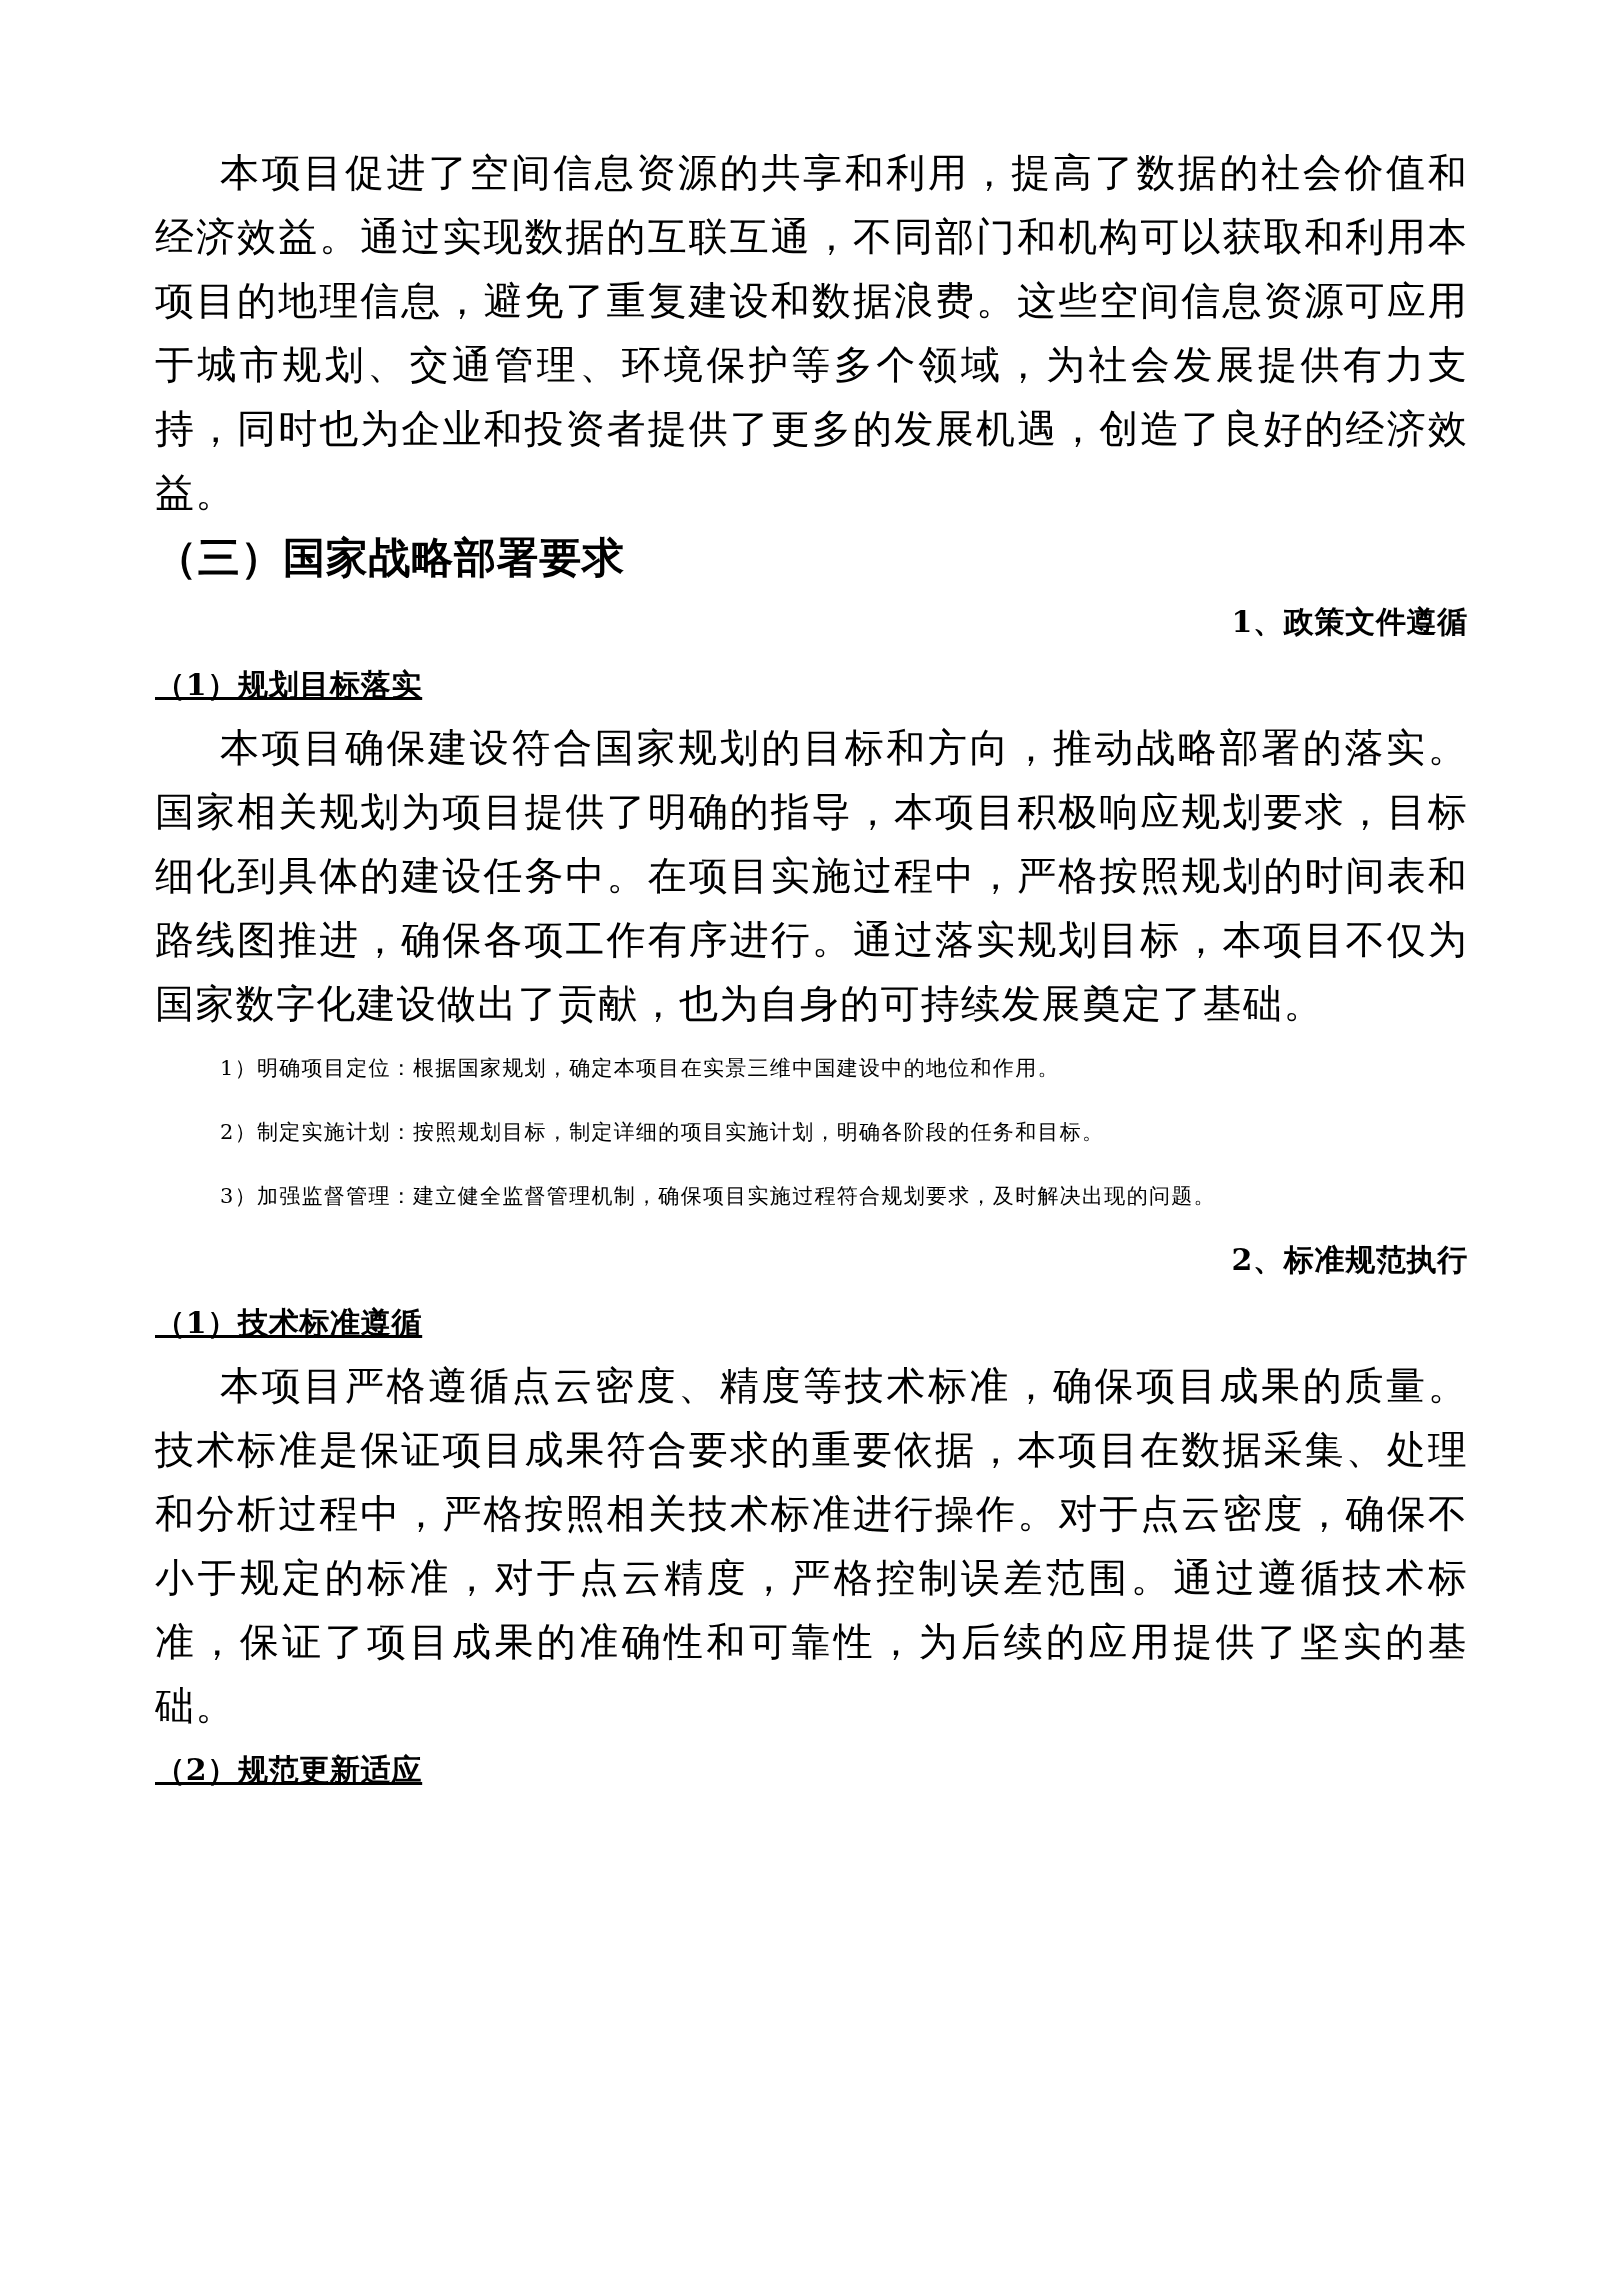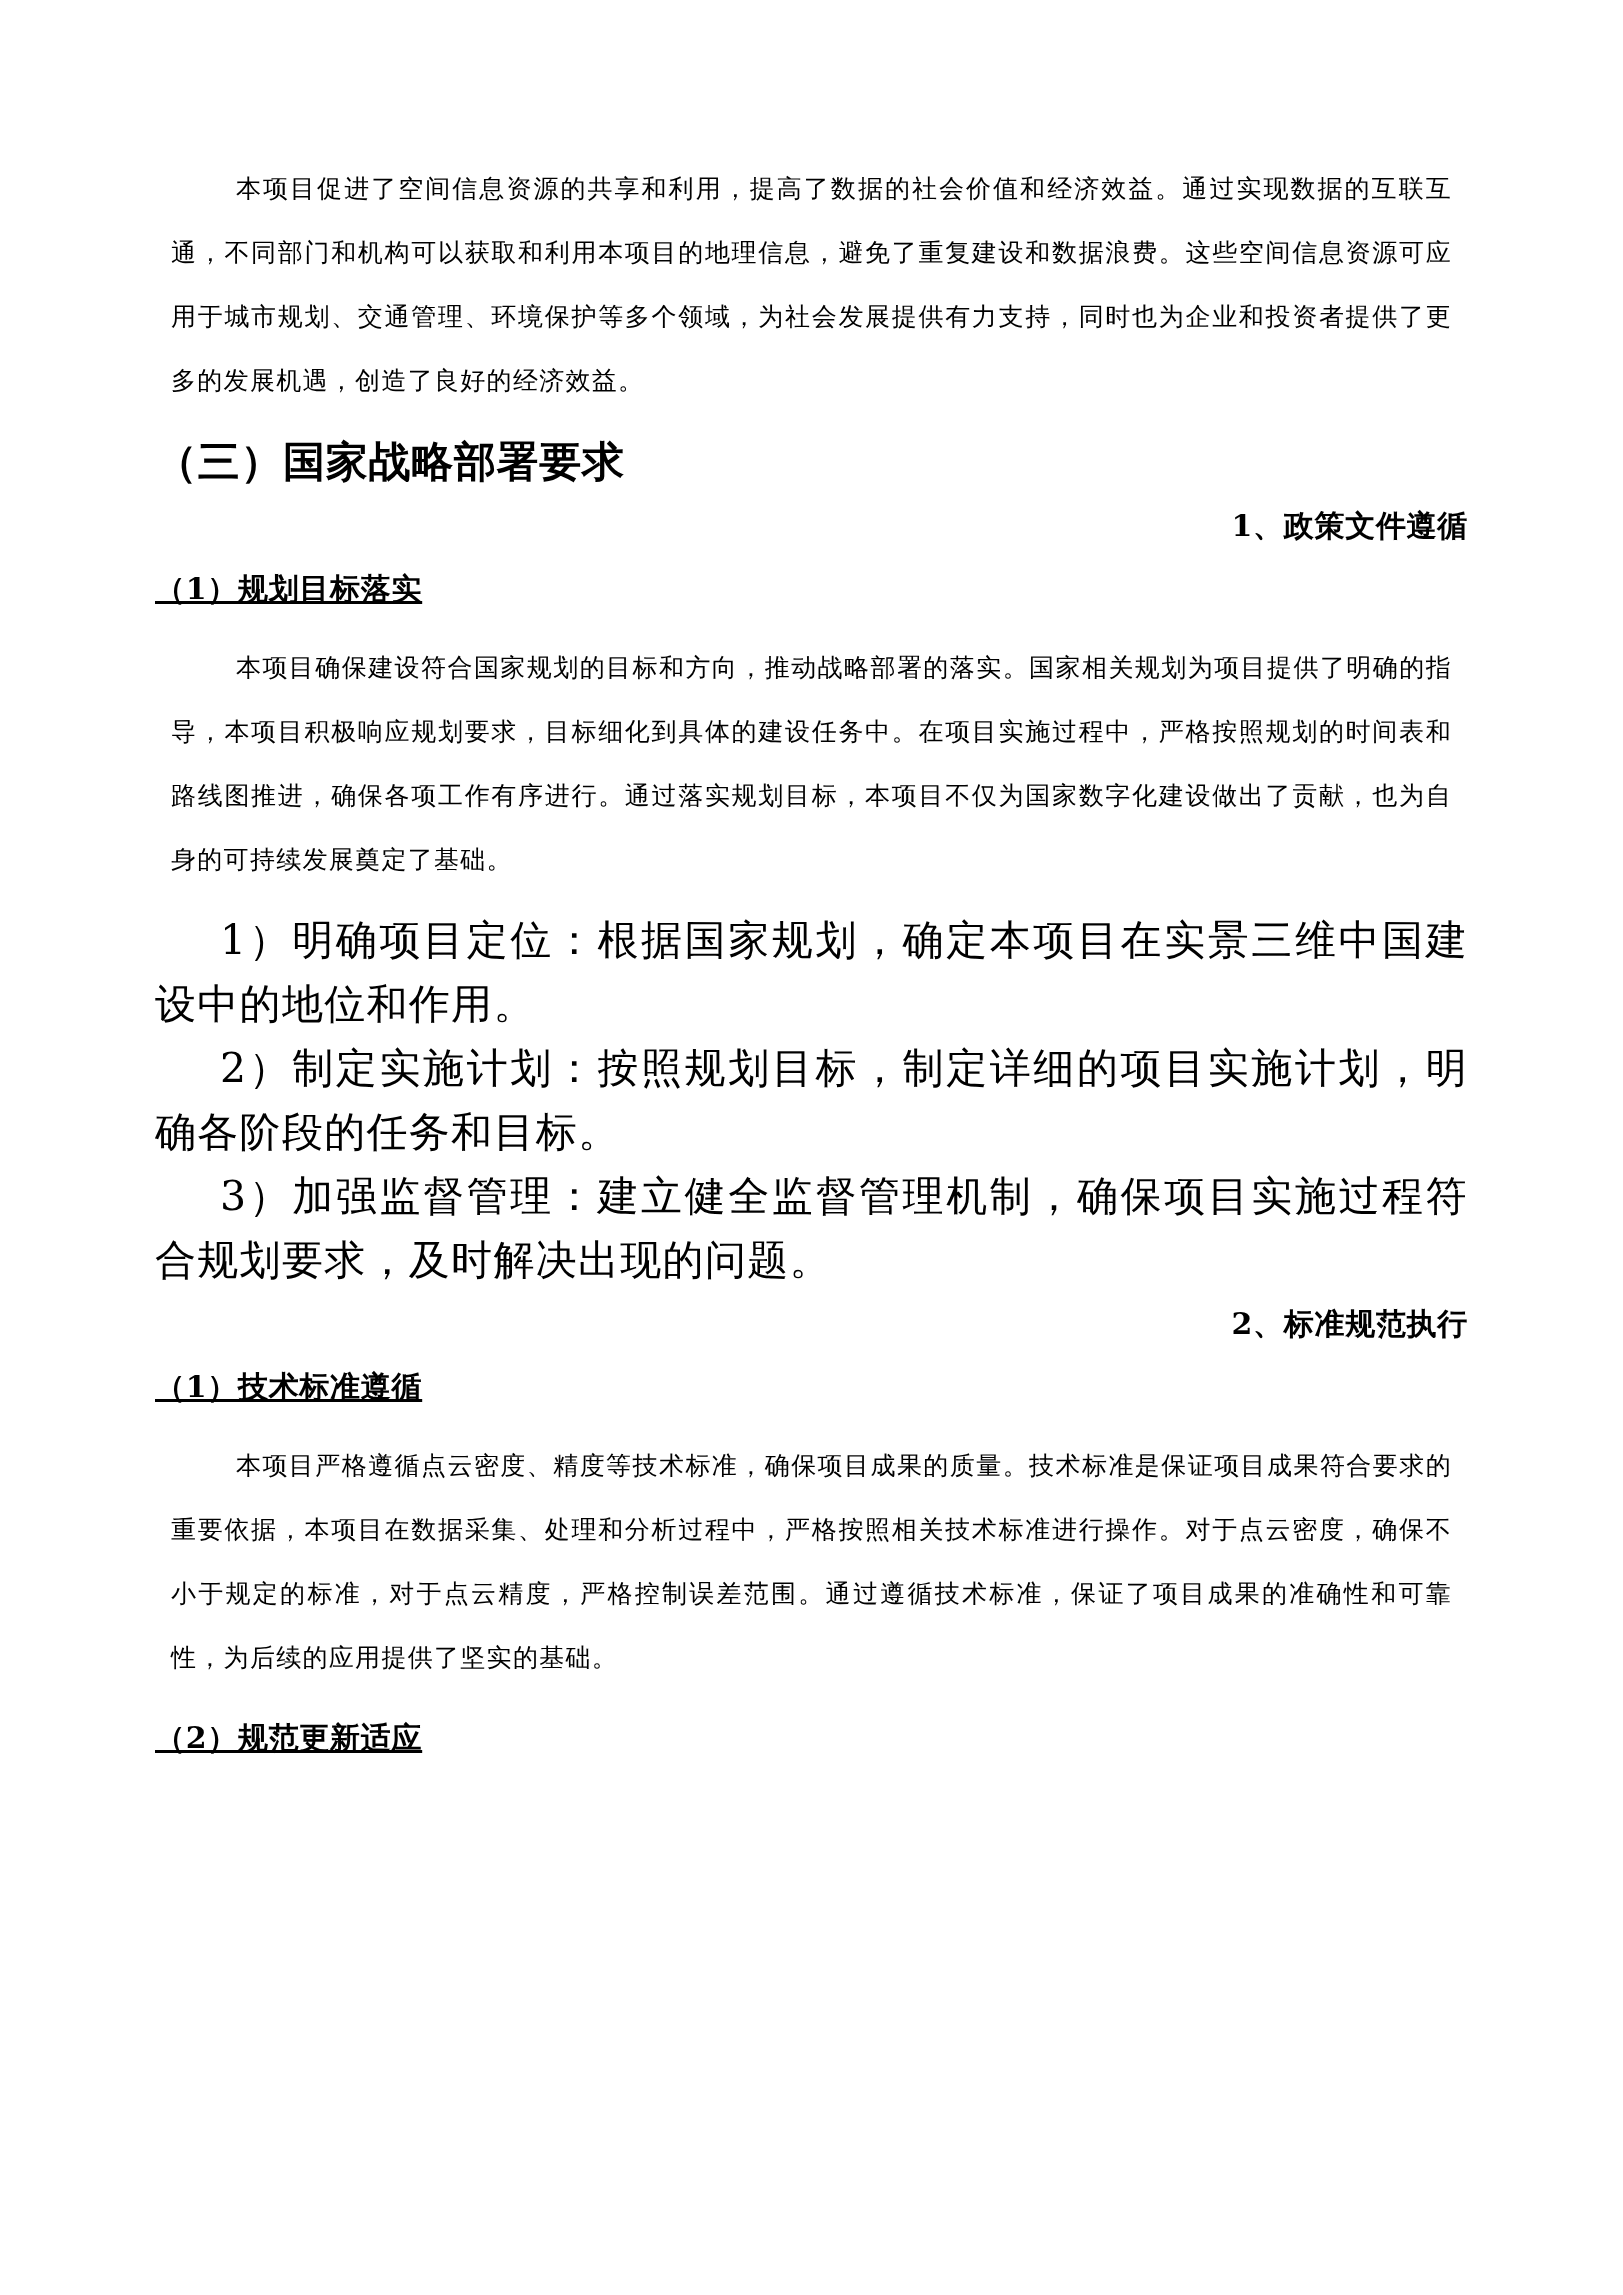--- a/index.html
+++ b/index.html
@@ -15,30 +15,30 @@
     color: #000000;
     font-family: "DejaVu Serif", "Liberation Serif", serif;
   }
   .page {
     position: absolute;
     left: 155px;
     top: 141px;
     width: 1313px;
   }
   .para {
-    margin: 16px;
-    font-size: 25px;
+    margin: 0;
+    font-size: 39px;
     line-height: 64px;
     text-align: justify;
     text-indent: 65px;
     letter-spacing: 1.3px;
   }
   .item {
     margin: 0;
-    font-size: 41px;
+    font-size: 21px;
     line-height: 64px;
     text-align: justify;
     text-indent: 65px;
     letter-spacing: 1.3px;
   }
   .h2 {
     margin: 0;
     font-size: 42px;
     line-height: 65px;
     font-weight: bold;

